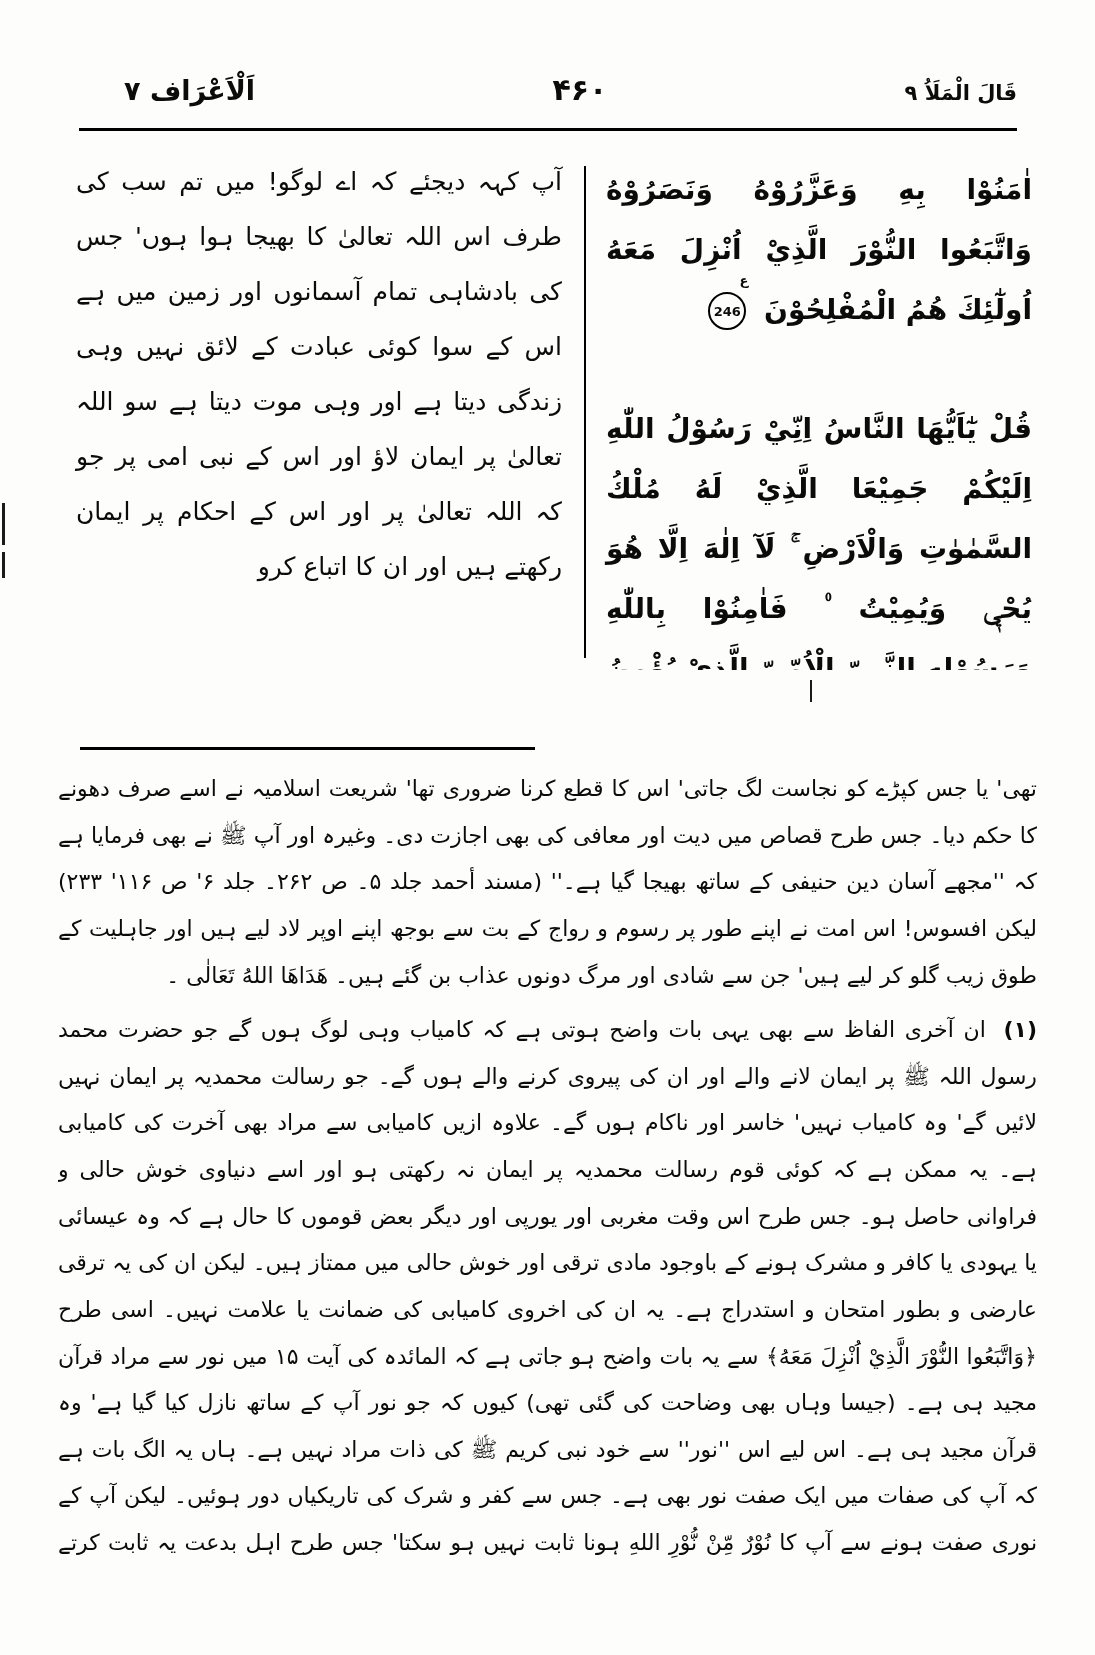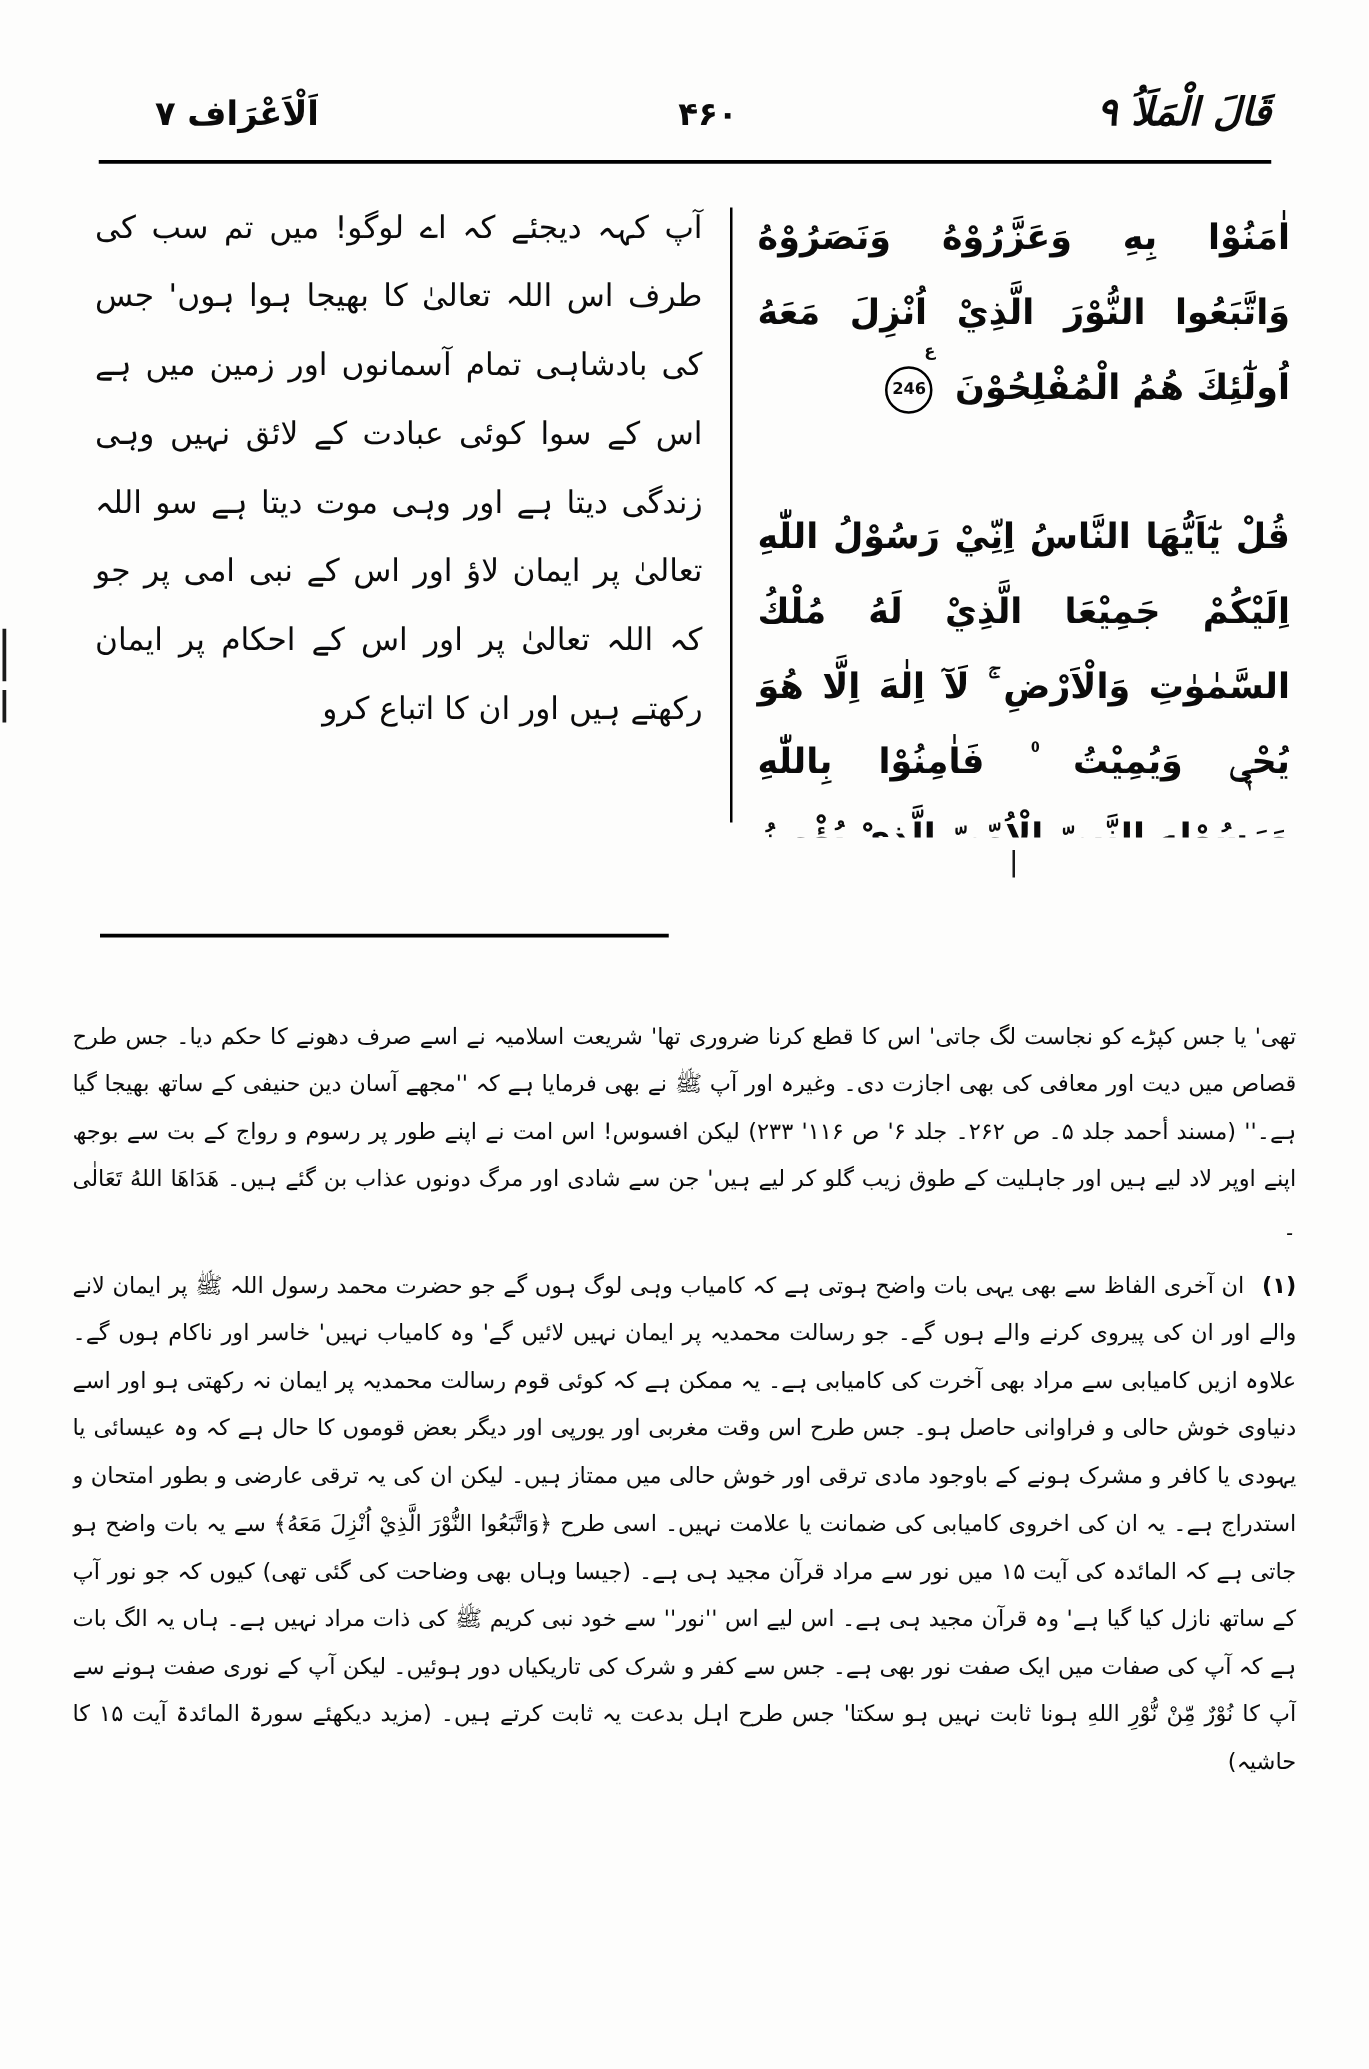--- a/index.html
+++ b/index.html
@@ -22,22 +22,22 @@
     position: absolute;
     top: 72px;
     right: 78px;
     left: 78px;
     height: 52px;
     display: flex;
     justify-content: space-between;
     align-items: baseline;
     font-weight: bold;
   }
-  .header-right { font-size: 31px; letter-spacing: 1px; font-style: italic; }
-  .header-center { font-size: 26px; }
+  .header-right { font-size: 21px; letter-spacing: 1px; }
+  .header-center { font-size: 30px; }
   .header-left { font-size: 27px; letter-spacing: 1px; margin-left: 46px; }
   .head-rule {
     position: absolute;
     top: 128px;
     right: 78px;
     width: 938px;
     height: 3px;
     background: #000;
   }
   
@@ -108,25 +108,25 @@
   .footnote-rule-flip {
     position: absolute;
     top: 747px;
     left: 80px;
     width: 455px;
     height: 3px;
     background: #000;
   }
   .footnotes {
     position: absolute;
-    top: 811px;
+    top: 766px;
     right: 58px;
     left: 58px;
     height: 800px;
-    font-size: 18px;
+    font-size: 22px;
     line-height: 2.12;
     text-align: justify;
     overflow: hidden;
   }
   .footnotes p { margin: 0 0 8px 0; }
   .note-marker { font-weight: bold; margin-left: 8px; }
   
   .artifact { position: absolute; background: #1a1a1a; }
   .artifact-a { left: 2px; top: 503px; width: 3px; height: 42px; }
   .artifact-b { left: 2px; top: 552px; width: 3px; height: 26px; }

